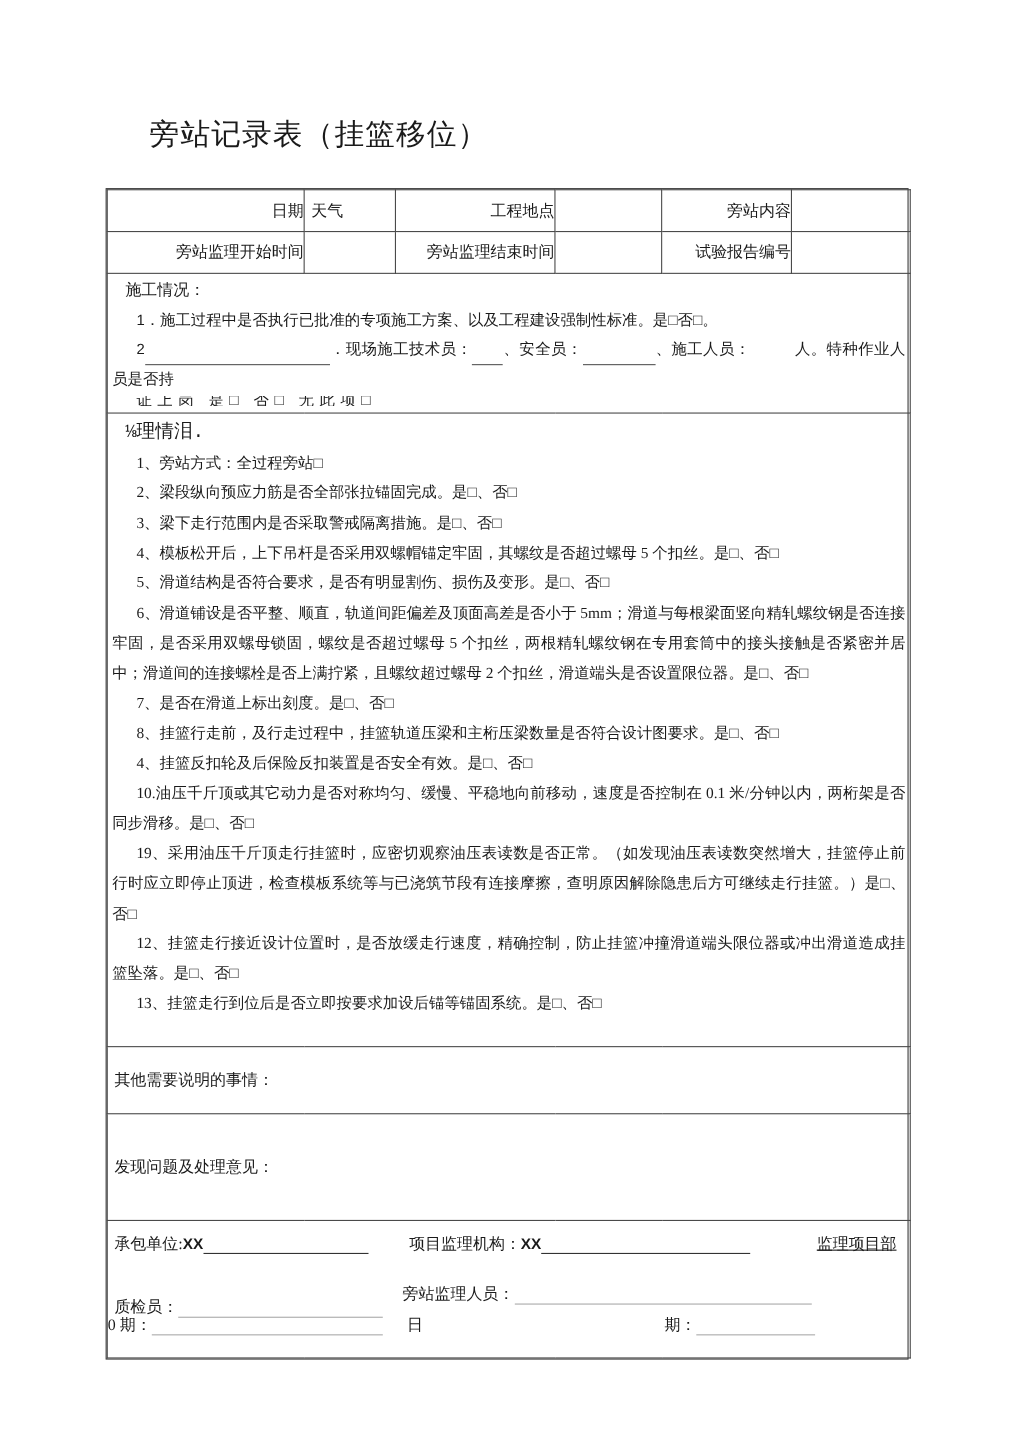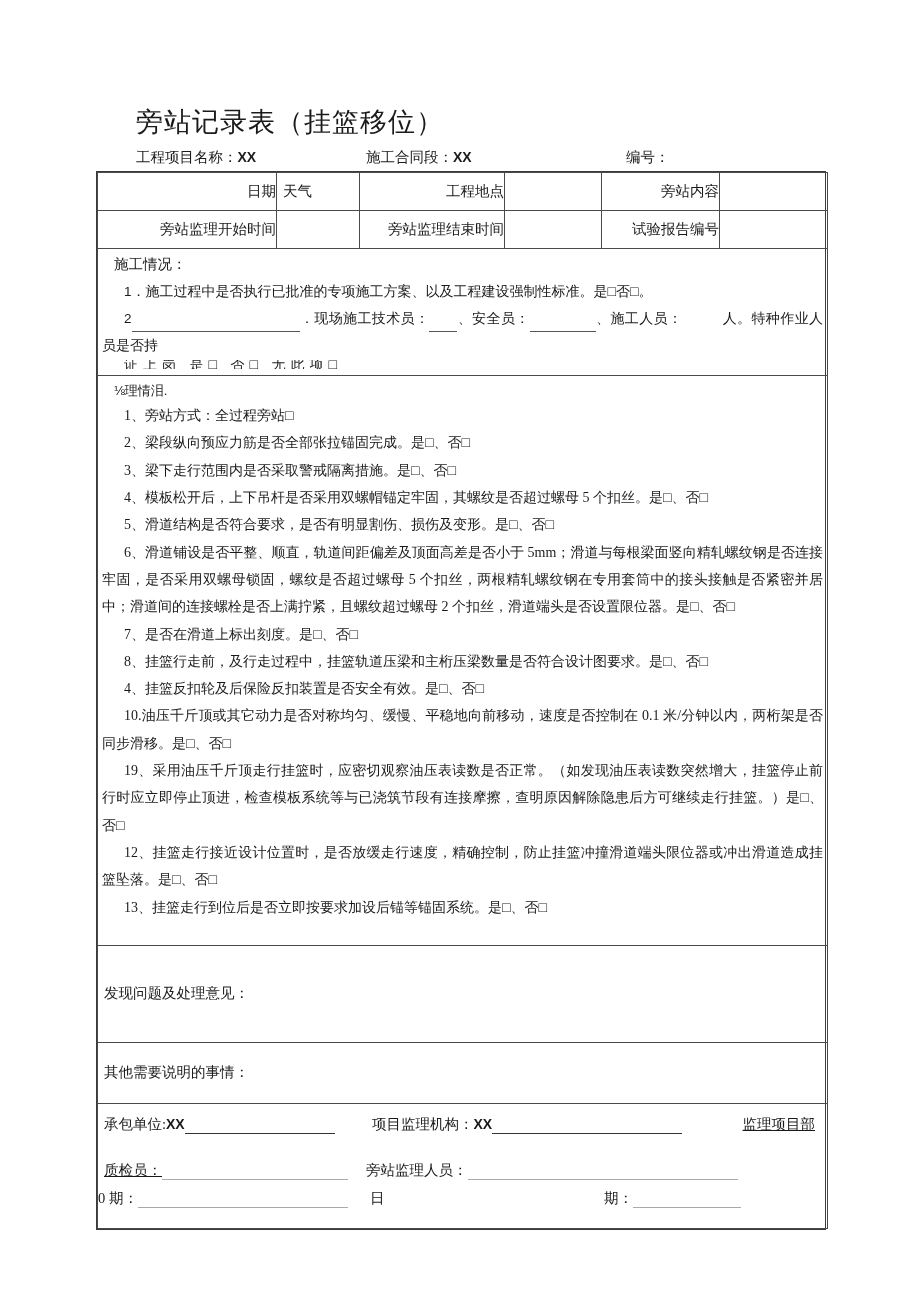--- a/index.html
+++ b/index.html
@@ -140,22 +140,22 @@
     position: absolute;
     left: 0;
     top: -9px;
     white-space: nowrap;
     font-size: 14px;
     text-indent: 22px;
     letter-spacing: 5px;
   }
 
   .garbled {
-    font-family: Liberation Sans, sans-serif;
-    font-size: 13px;
+    font-family: Liberation Mono, monospace;
+    font-size: 17px;
   }
 
   
   .notes-cell {
     padding: 7px 4px 7px 6px !important;
     vertical-align: top;
     text-align: left;
     font-size: 14.5px;
   }
 
@@ -186,45 +186,40 @@
     border-bottom: 1px solid #aaa;
     height: 1em;
     vertical-align: bottom;
   }
   .sig-row-2 {
     position: relative;
     height: 26px;
     margin-top: 22px;
     white-space: nowrap;
   }
-  .sig-row-2 .t-a { position: absolute; left: 0; top: 0; text-decoration: underline; }
+  .sig-row-2 .t-a { position: absolute; left: 0; top: 12px; }
   .sig-row-2 .t-b { position: absolute; left: 262px; top: 0; }
   .sig-row-3 {
     position: relative;
     height: 26px;
     margin-top: 2px;
     white-space: nowrap;
   }
   .sig-row-3 .d-a { position: absolute; left: -6px; top: 0; }
   .sig-row-3 .d-b { position: absolute; left: 266px; top: 0; }
   .sig-row-3 .d-c { position: absolute; left: 500px; top: 0; }
   .bold-xx { font-family: "Liberation Sans", sans-serif; font-weight: bold; font-size: 14px; }
 </style>
 </head>
 <body>
 
 <div class="page">
 
   <div class="doc-title">旁站记录表（挂篮移位）</div>
 
-  <div class="header-line">
-    <span class="hl-item hl-project"><span>工程项目名称：</span><span class="hl-val">XX</span></span>
-    <span class="hl-item hl-contract"><span>施工合同段：</span><span class="hl-val">XX</span></span>
-    <span class="hl-item hl-number">编号：</span>
-  </div>
 
   <div class="frame">
     <table class="grid">
       <colgroup>
         <col class="c1">
           <col class="c2">
           <col class="c3">
           <col class="c4">
           <col class="c5">
           <col class="c6">
@@ -274,29 +269,29 @@
             <span class="item">4、挂篮反扣轮及后保险反扣装置是否安全有效。是□、否□</span>
             <span class="item">10.油压千斤顶或其它动力是否对称均匀、缓慢、平稳地向前移动，速度是否控制在 0.1 米/分钟以内，两桁架是否同步滑移。是□、否□</span>
             <span class="item">19、采用油压千斤顶走行挂篮时，应密切观察油压表读数是否正常。（如发现油压表读数突然增大，挂篮停止前行时应立即停止顶进，检查模板系统等与已浇筑节段有连接摩擦，查明原因解除隐患后方可继续走行挂篮。）是□、否□</span>
             <span class="item">12、挂篮走行接近设计位置时，是否放缓走行速度，精确控制，防止挂篮冲撞滑道端头限位器或冲出滑道造成挂篮坠落。是□、否□</span>
             <span class="item">13、挂篮走行到位后是否立即按要求加设后锚等锚固系统。是□、否□</span>
             <span style="display:block;height:18px"></span>
           </td>
         </tr>
 
         <tr>
+          <td colspan="6" class="notes-cell" style="height:46px">
+            <span>其他需要说明的事情：</span>
+            <span></span>
+          </td>
+        </tr>
+
+        <tr>
           <td colspan="6" class="notes-cell" style="height:82px">
             <span>发现问题及处理意见：</span>
-            <span></span>
-          </td>
-        </tr>
-
-        <tr>
-          <td colspan="6" class="notes-cell" style="height:46px">
-            <span>其他需要说明的事情：</span>
             <span></span>
           </td>
         </tr>
 
         <tr>
           <td colspan="6" class="sig-cell" style="height:106px">
 
             <div class="sig-row-1">
               <span class="s-a"><span>承包单位:</span><span class="bold-xx">XX</span><span class="u-solid" style="width:150px"></span></span>
               <span class="s-b"><span>项目监理机构：</span><span class="bold-xx">XX</span><span class="u-solid" style="width:190px"></span></span>

